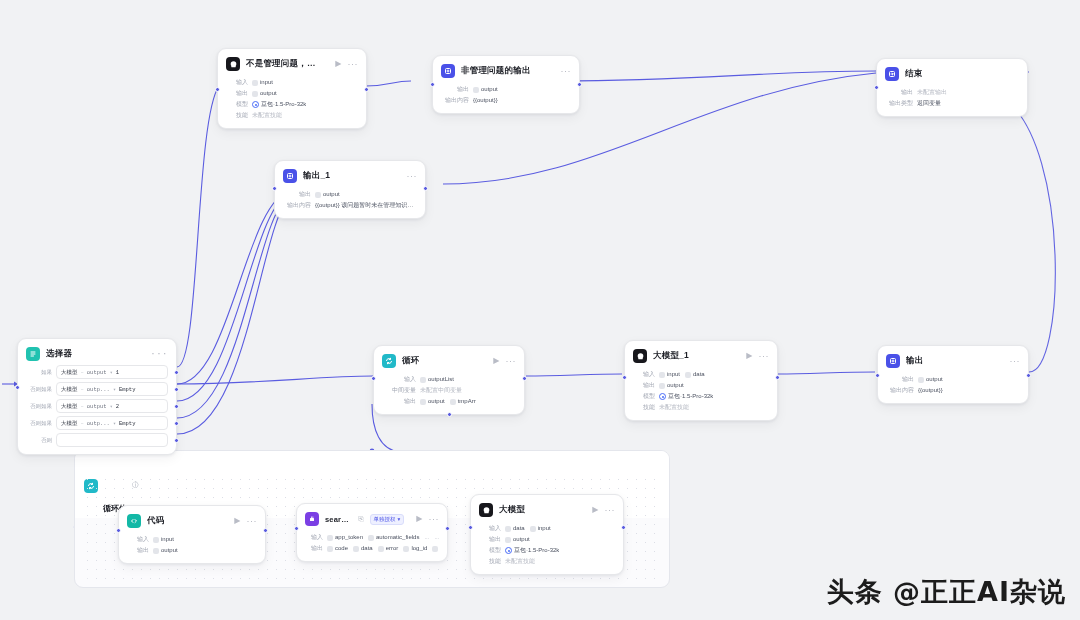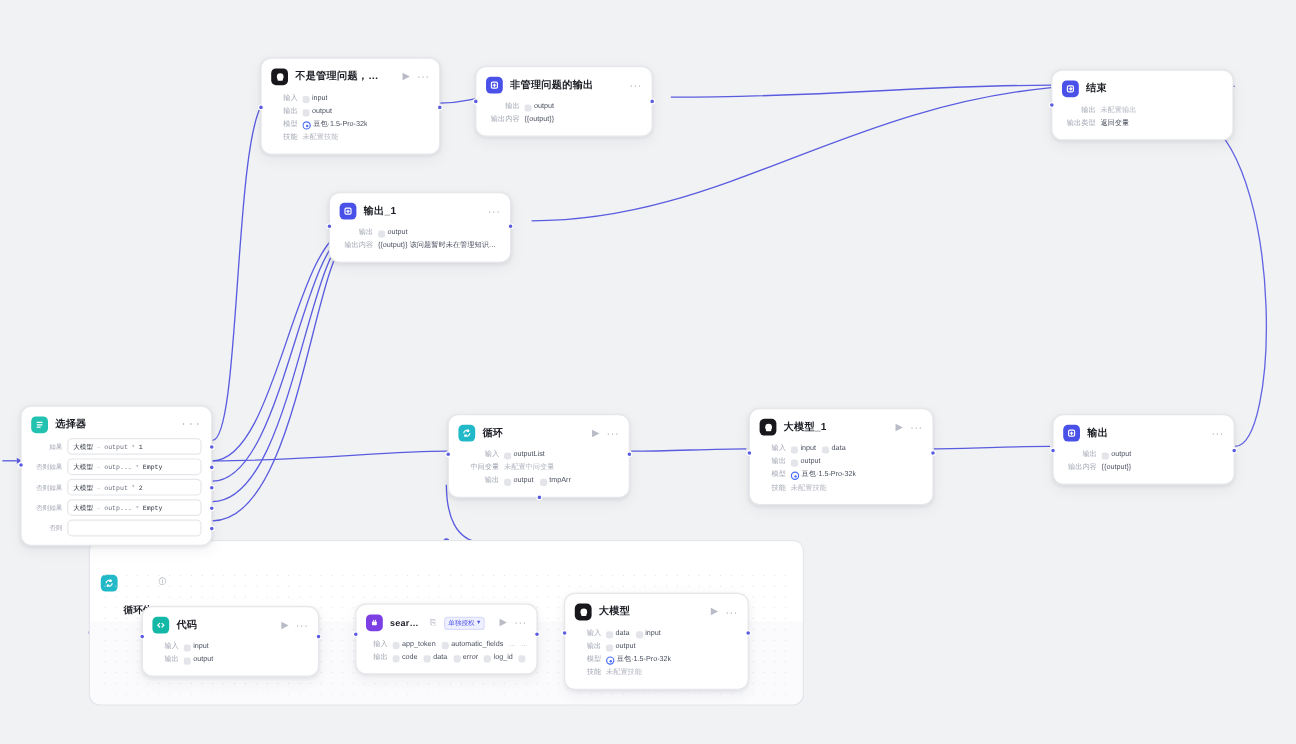--- a/index.html
+++ b/index.html
@@ -248,21 +248,21 @@
       </div>
       <div class="row">
         <span class="row-label" style="width:22px">技能</span>
         <span class="row-vals">
             <span class="muted">未配置技能</span>
           </span>
       </div>
     </div>
   </div>
 
-  <div class="node" style="left:396px; top:55px; width:148px;">
+  <div class="node" style="left:432px; top:55px; width:148px;">
     <span class="port l" style="top:26px;"></span>
     <span class="port r" style="top:26px;"></span>
     <div class="node-head">
       <span class="node-ico ico-out">
         <svg width="8" height="8" viewBox="0 0 16 16" fill="none" stroke="#fff" stroke-width="2">
           <rect x="3" y="3" width="10" height="10" rx="2"></rect>
             <path d="M8 6v4M6 8h4" stroke-linecap="round"></path>
         </svg>
       </span>
       <span class="node-title">非管理问题的输出</span>
@@ -703,13 +703,14 @@
       </div>
       <div class="row">
         <span class="row-label" style="width:22px">技能</span>
         <span class="row-vals">
             <span class="muted">未配置技能</span>
           </span>
       </div>
     </div>
   </div>
 
+  <div id="watermark">头条 @正正AI杂说</div>
 </div>
 
 </body></html>

